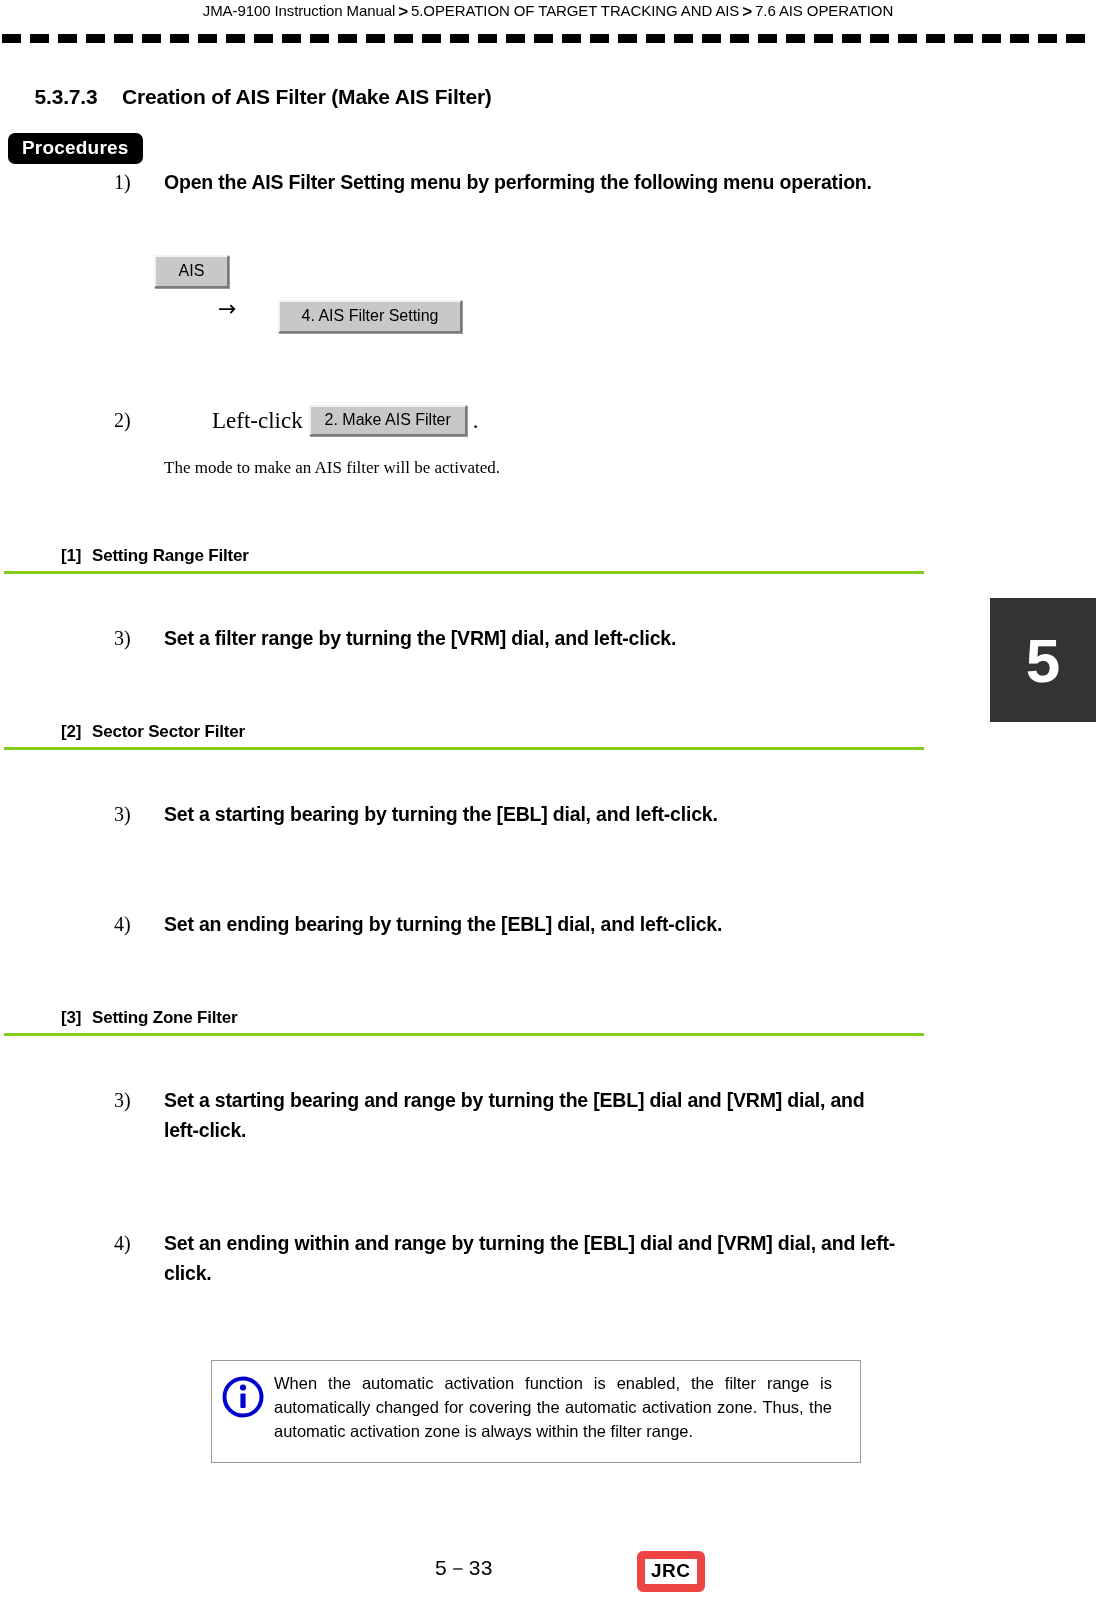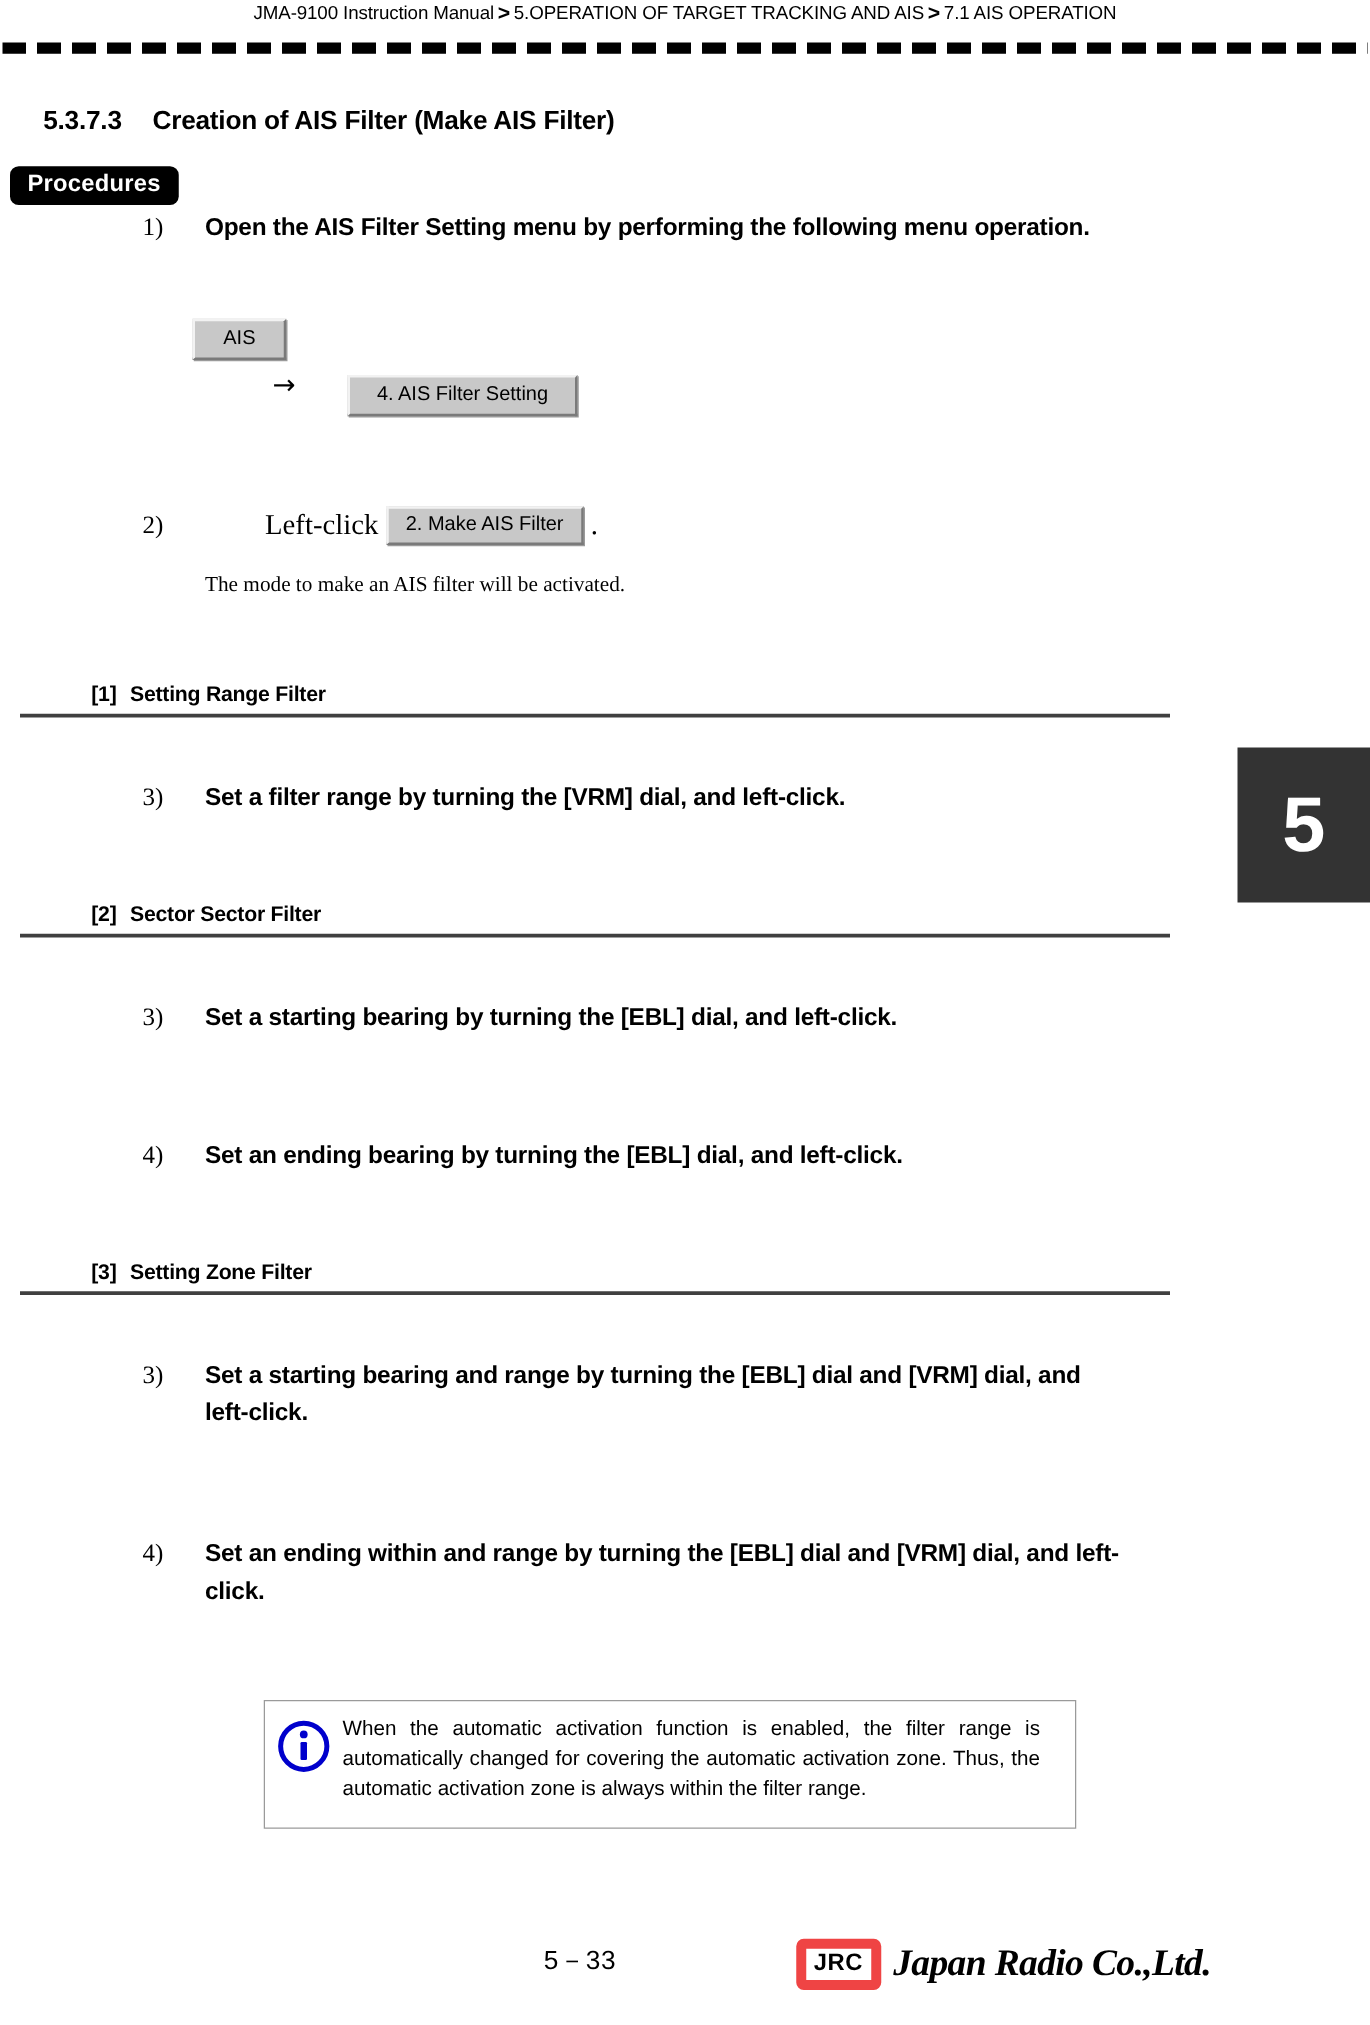--- a/index.html
+++ b/index.html
@@ -131,23 +131,23 @@
   #ais-key      { position: absolute; top: 255px; left: 154px; width: 75px; }
   #arrow-glyph  { position: absolute; top: 298px; left: 218px; font-size: 22px;
                   font-family: "DejaVu Sans", sans-serif; line-height: 1; }
   #filter-key   { position: absolute; top: 300px; left: 278px; width: 184px; }
   #make-key     { display: inline-block; width: 158px; vertical-align: 3px;
                   margin: 0 6px; padding: 5px 6px 6px 6px; }
 
   
   .bracket-head {
     position: absolute;
-    left: 16px;
+    left: 4px;
     width: 920px;
-    border-bottom: 3px solid #404040;
+    border-bottom: 3px solid #84cc16;
     padding-bottom: 5px;
   }
   .bracket-head .inner {
     margin-left: 57px;
     font-size: 17px;
     font-weight: bold;
     letter-spacing: -0.2px;
     white-space: nowrap;
   }
   .bracket-head .tag { display: inline-block; width: 31px; }
@@ -235,21 +235,21 @@
     letter-spacing: -0.5px;
     margin-left: 10px;
     line-height: 1;
     white-space: nowrap;
   }
 </style>
 </head>
 <body>
 
 <div class="page-header">
-  <span>JMA-9100 Instruction Manual</span><span class="gt">&gt;</span><span>5.OPERATION OF TARGET TRACKING AND AIS</span><span class="gt">&gt;</span><span>7.1  AIS OPERATION</span>
+  <span>JMA-9100 Instruction Manual</span><span class="gt">&gt;</span><span>5.OPERATION OF TARGET TRACKING AND AIS</span><span class="gt">&gt;</span><span>7.6  AIS OPERATION</span>
 </div>
 <div class="dash-rule"></div>
 
 <div class="sec-title">
   <span class="num">5.3.7.3</span><span>Creation of AIS Filter (Make AIS Filter)</span>
 </div>
 
 <div class="procedures-badge">Procedures</div>
 
 <div class="step" style="top:167px; left:114px; width:760px;">
@@ -316,14 +316,13 @@
       <circle cx="22" cy="12.5" r="3.1" fill="#0000cc"></circle>
       <rect x="19.4" y="18.5" width="5.2" height="14.5" rx="1" fill="#0000cc"></rect>
     </svg>
   </div>
   <div class="info-text">When the automatic activation function is enabled, the filter range is automatically changed for covering the automatic activation zone. Thus, the automatic activation zone is always within the filter range.</div>
 </div>
 
 <div class="page-no">5－33</div>
 <div class="jrc-logo">
   <span class="jrc-mark">JRC</span>
-  <span class="jrc-word">Japan Radio Co.,Ltd.</span>
 </div>
 
 </body></html>

